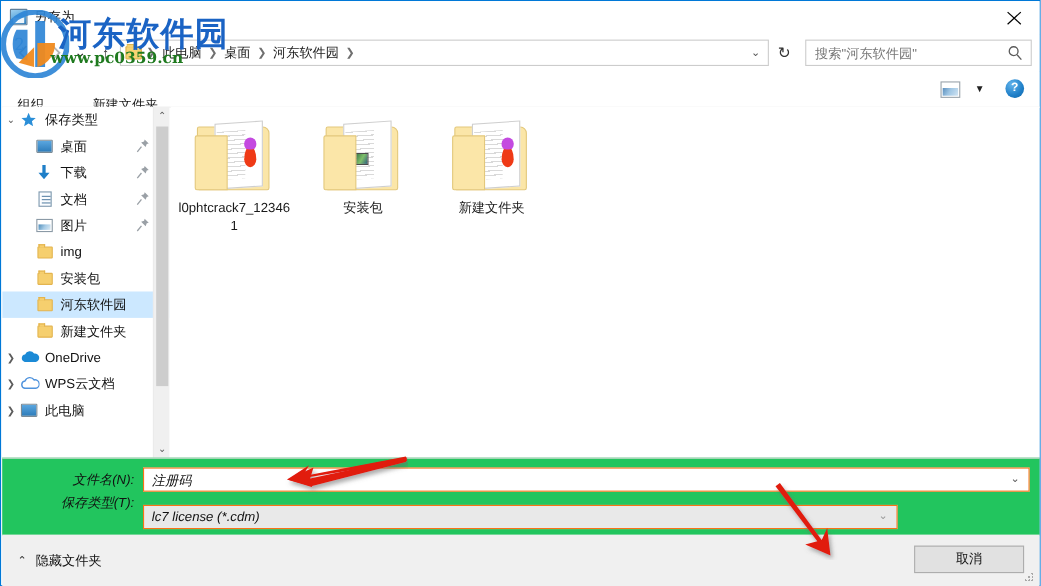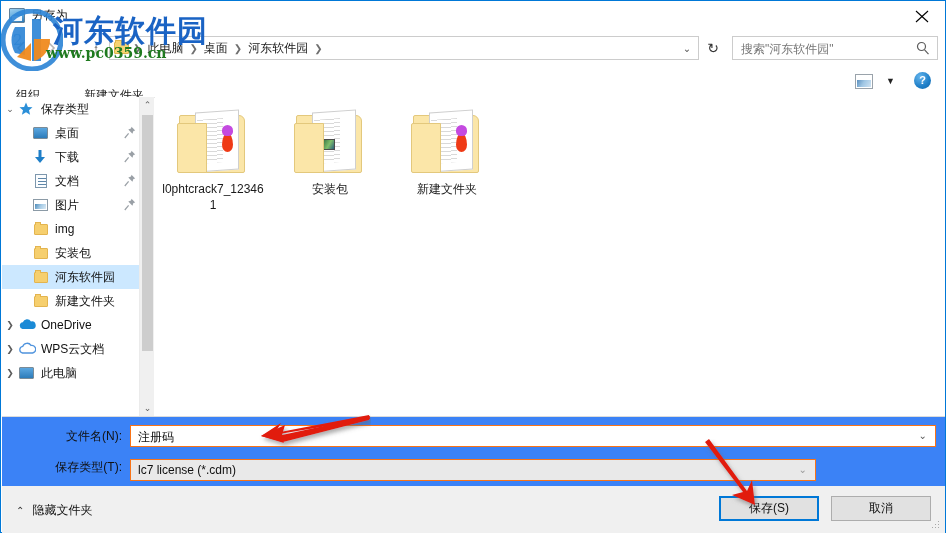--- a/index.html
+++ b/index.html
@@ -211,28 +211,29 @@
     position:absolute;left:31px;top:32px;width:12px;height:11px;
     background:linear-gradient(120deg,#3e7b4a 0%,#7fbf6a 50%,#2b5f7c 100%);
     border:1px solid #4b4b4b;box-sizing:border-box;
   }
   .fi-label{
     margin-top:2px;font-size:12px;color:#1a1a1a;line-height:16px;
     word-break:break-all;padding:0 4px;
   }
   
   .formarea{
-    position:absolute;left:1px;top:415px;width:943px;height:70px;background:#3b82f6;
+    position:absolute;left:1px;top:415px;width:943px;height:70px;background:#22c55e;
     border-top:1px solid #dcdcdc;
+    font-style:italic;
   }
   .f-label{
     position:absolute;font-size:12px;color:#111;text-align:right;white-space:nowrap;
   }
   .f-name-label{left:20px;top:11px;width:100px;}
-  .f-type-label{left:20px;top:42px;width:100px;}
+  .f-type-label{left:20px;top:32px;width:100px;}
   .f-field{
     position:absolute;left:128px;height:22px;box-sizing:border-box;
     border:1px solid #f97316;
   }
   .f-name-field{top:8px;width:806px;background:#ffffff;}
   .f-type-field{top:42px;width:686px;background:#e9e9e9;}
   .f-val{
     position:absolute;left:7px;top:3px;font-size:12px;color:#111;white-space:nowrap;
   }
   .f-caret{
@@ -528,21 +529,20 @@
       <span class="f-val">lc7 license (*.cdm)</span>
       <span class="f-caret">⌄</span>
     </div>
   </div>
 
   <div class="footer">
     <div class="hide-folders">
       <span class="hf-chev">⌃</span>
       <span>隐藏文件夹</span>
     </div>
-    <div class="btn btn-save">保存(S)</div>
     <div class="btn btn-cancel">取消</div>
     <div class="grip"></div>
   </div>
 
   <svg class="arrow-svg" style="left:240px;top:412px;" width="130" height="42" viewBox="0 0 130 42">
     <defs>
       <filter id="sh1" x="-30%" y="-30%" width="170%" height="180%">
         <feDropShadow dx="2" dy="3" stdDeviation="2" flood-color="#666" flood-opacity="0.55"></feDropShadow>
       </filter>
     </defs>

